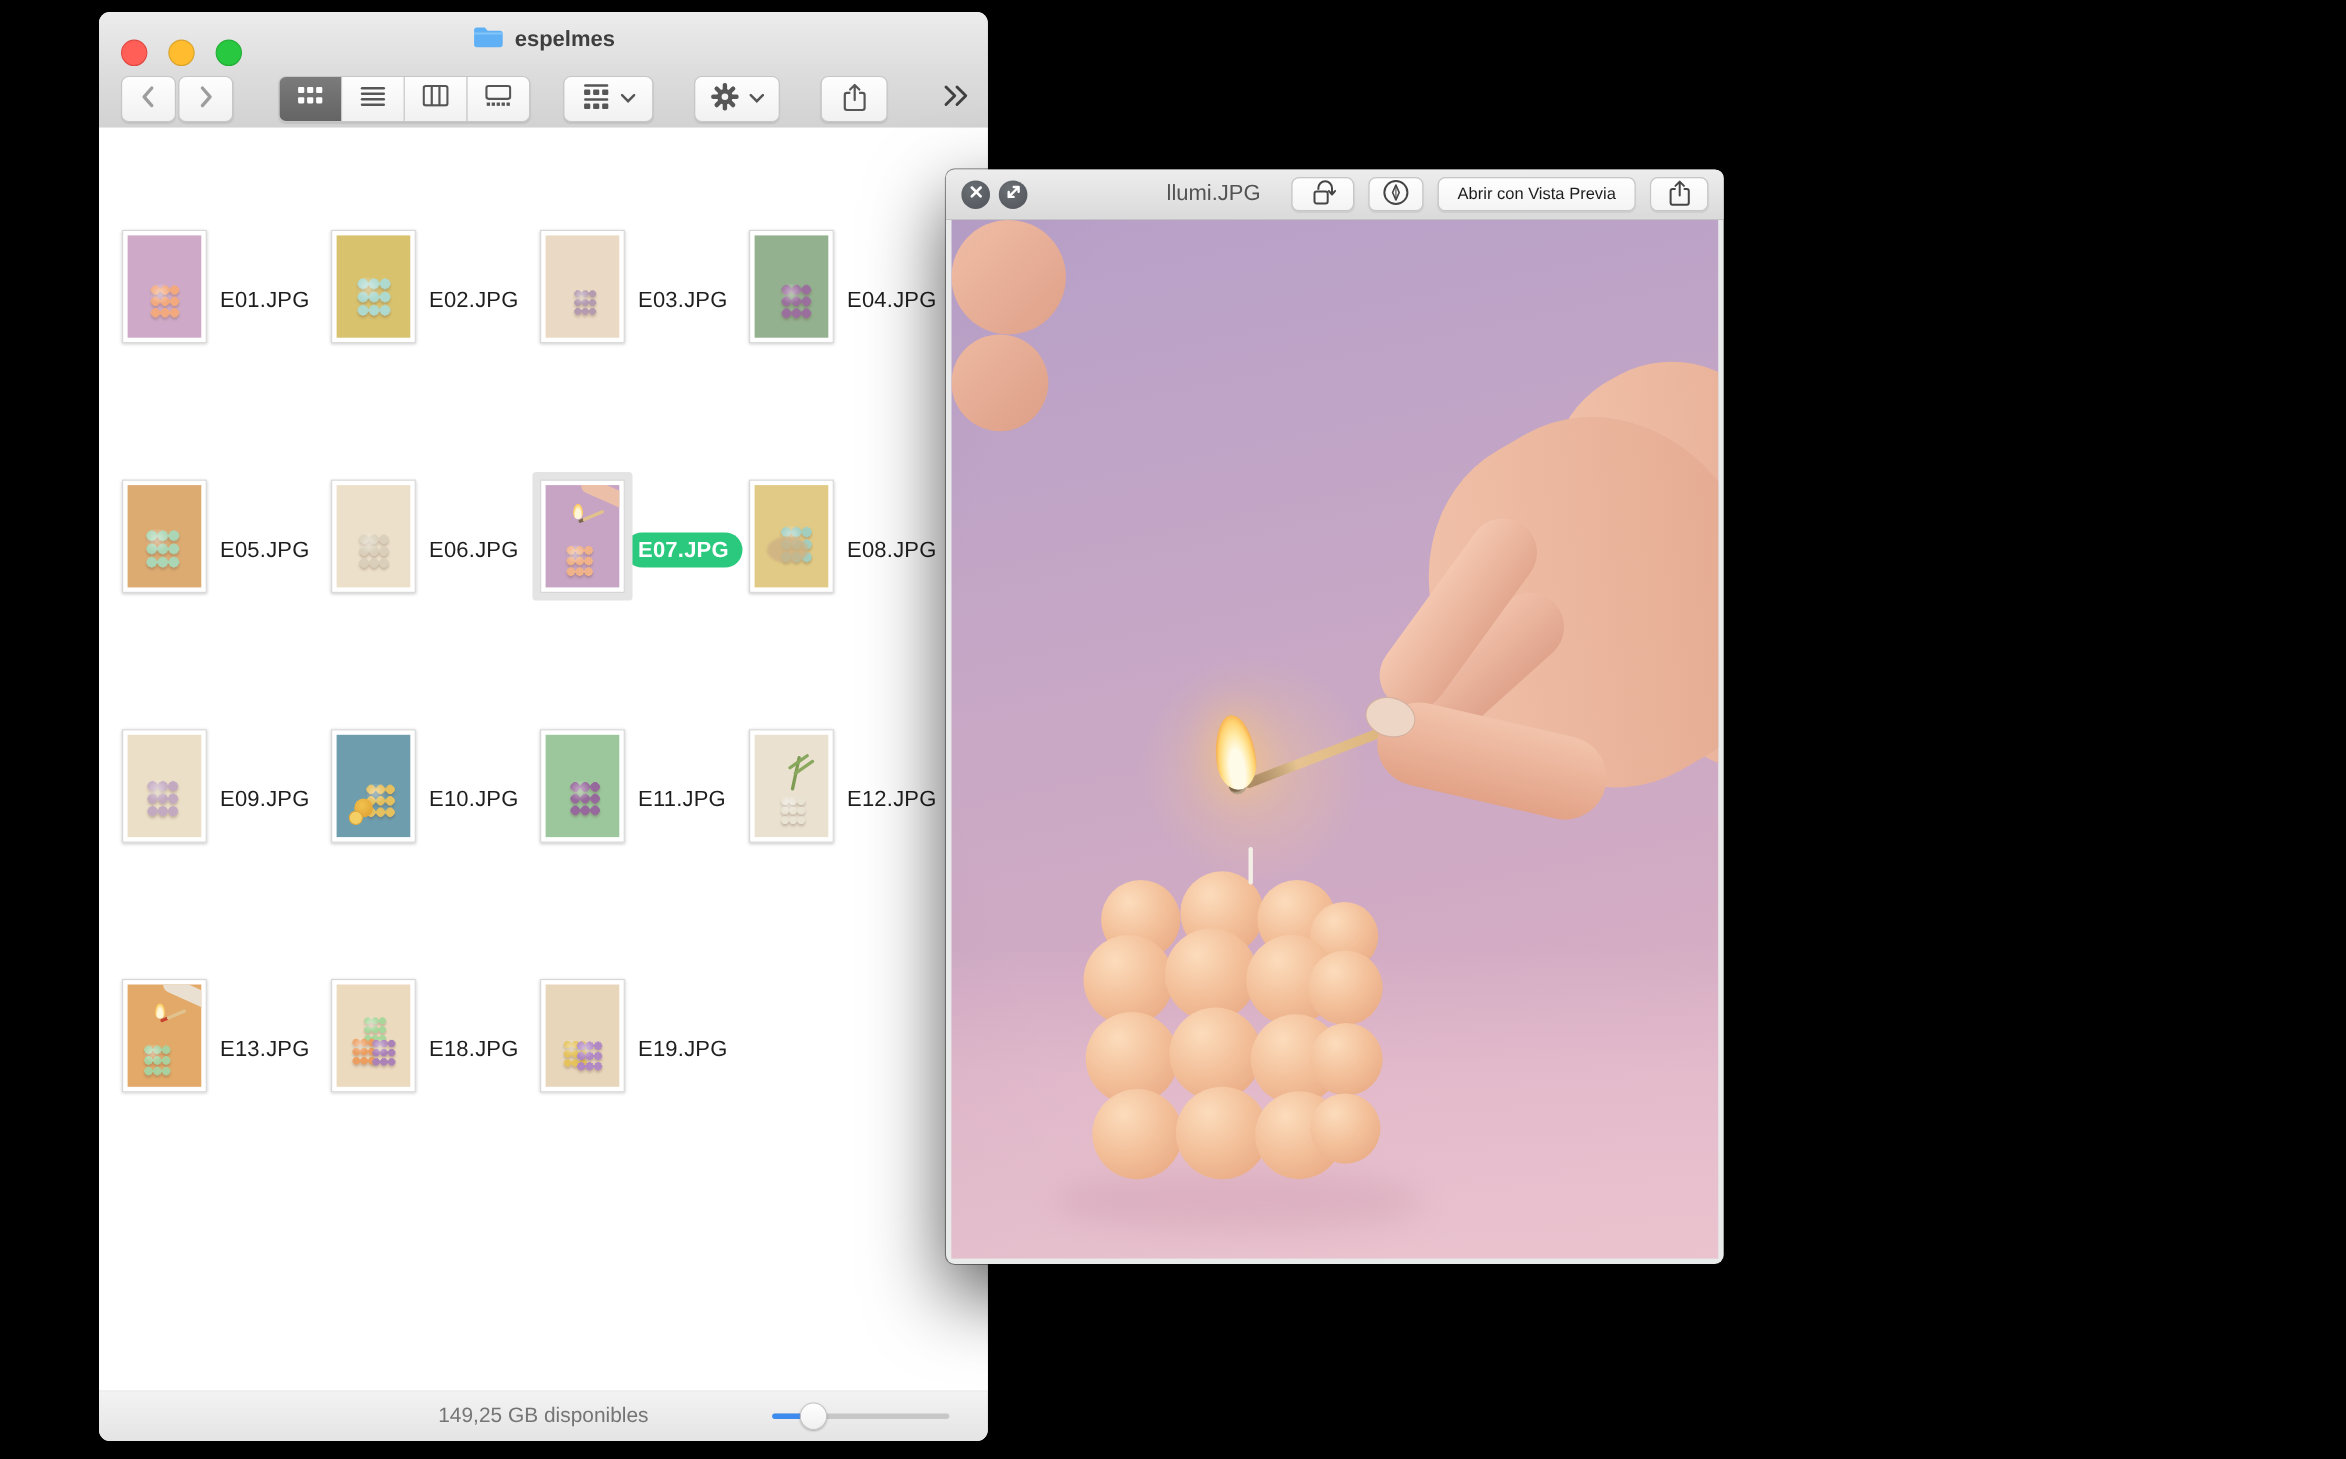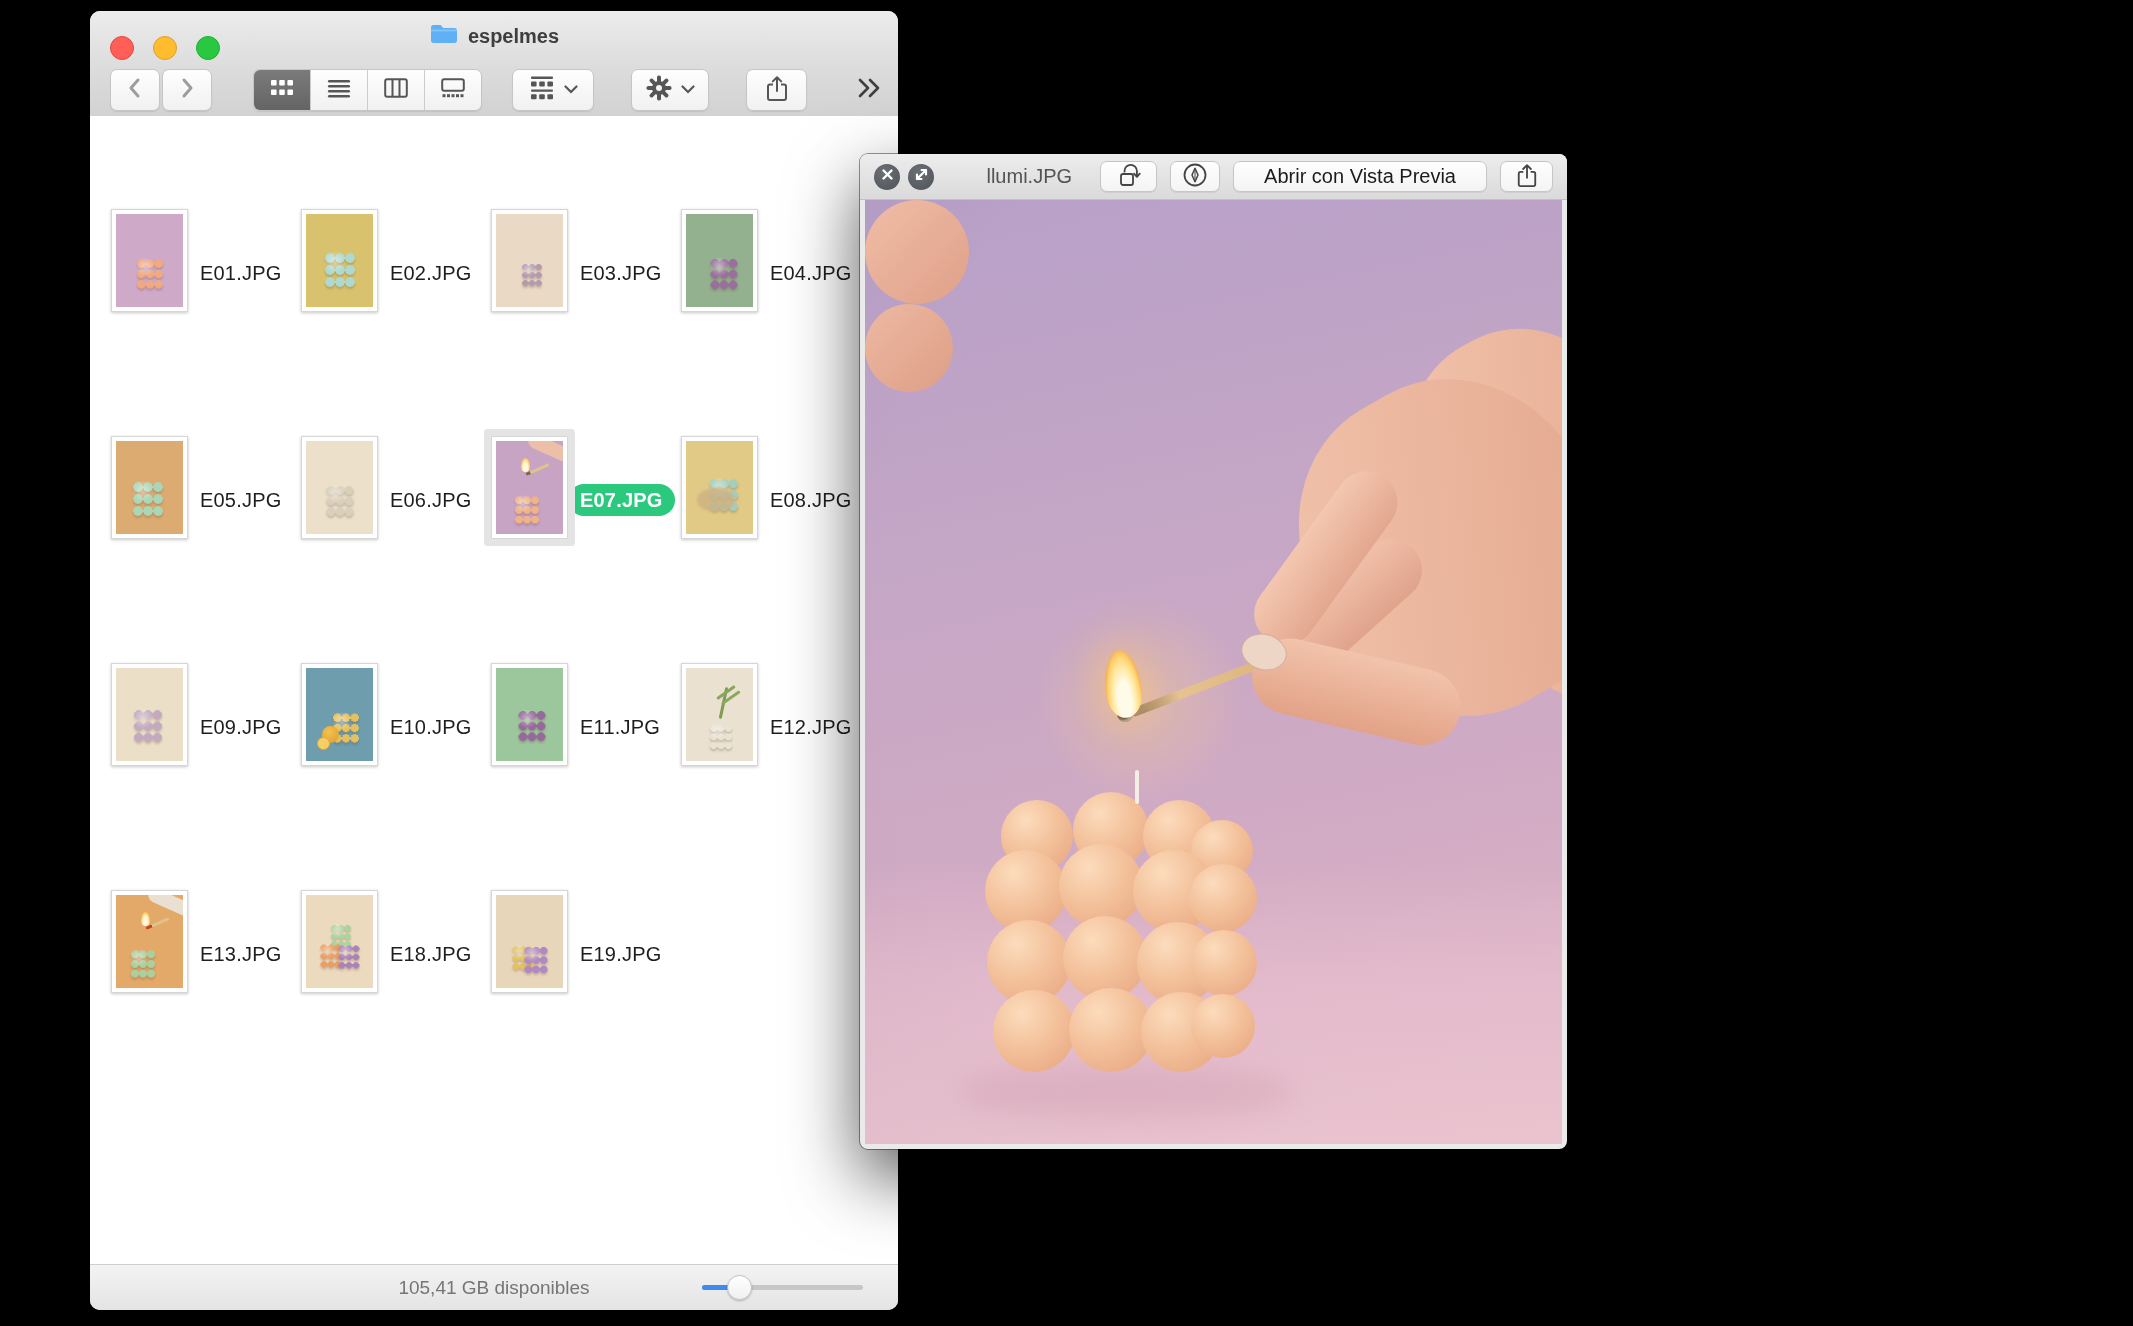--- a/index.html
+++ b/index.html
@@ -141,21 +141,21 @@
     display:flex;align-items:center;justify-content:center;
   }
   .ql-title{margin-left:auto;margin-right:15px;font-size:20px;color:#535353;text-align:center;}
   .ql-btn{
     height:31px;border:1px solid #c6c6c6;border-radius:7px;margin-left:13px;
     background:linear-gradient(#fefefe,#f4f4f4);display:flex;align-items:center;justify-content:center;
     box-shadow:0 1px 1px rgba(0,0,0,.07);box-sizing:border-box;padding:0;
   }
   .ql-rotate{width:57px;}
   .ql-markup{width:50px;}
-  .ql-open{padding:0 30px;font-size:20px;color:#1c1c1c;font-family:inherit;}
+  .ql-open{padding:0 17px;font-size:15px;color:#1c1c1c;font-family:inherit;}
   .ql-share{width:53px;}
 
   
   .photo{
     position:absolute;left:5px;right:5px;top:46px;bottom:5px;overflow:hidden;
     background:linear-gradient(168deg,var(--photo_top) 0%,var(--photo_mid) 46%,#d2abc4 68%,var(--photo_bottom) 100%);
   }
   .ph-surface{position:absolute;inset:0;background:linear-gradient(to bottom,rgba(235,190,205,0) 70%,rgba(238,198,210,.45) 82%,rgba(242,206,214,.55) 100%);}
   .ph-vignette{position:absolute;inset:0;background:radial-gradient(140% 110% at 85% 45%,rgba(0,0,0,0) 60%,rgba(90,60,100,.12) 100%);}
   .glow{position:absolute;left:170px;top:395px;width:210px;height:210px;border-radius:50%;
@@ -478,21 +478,21 @@
             <i class="cube" style="left: 40%; top: 68%; width: 21px; height: 25px; --c: #e5c25c;"></i>
             <i class="cube" style="left: 60%; top: 70%; width: 23px; height: 28px; --c: #b088c4;"></i>
           </div>
         </div>
     <div class="label">E19.JPG</div>
   </div>
 
 </div>
 
   <div class="statusbar">
-    <div class="status-text">105,41 GB disponibles</div>
+    <div class="status-text">149,25 GB disponibles</div>
     <div class="slider">
       <div class="track">
           <div class="fill"></div>
         </div>
       <div class="knob"></div>
     </div>
   </div>
 </div>
 
 <div class="ql">

